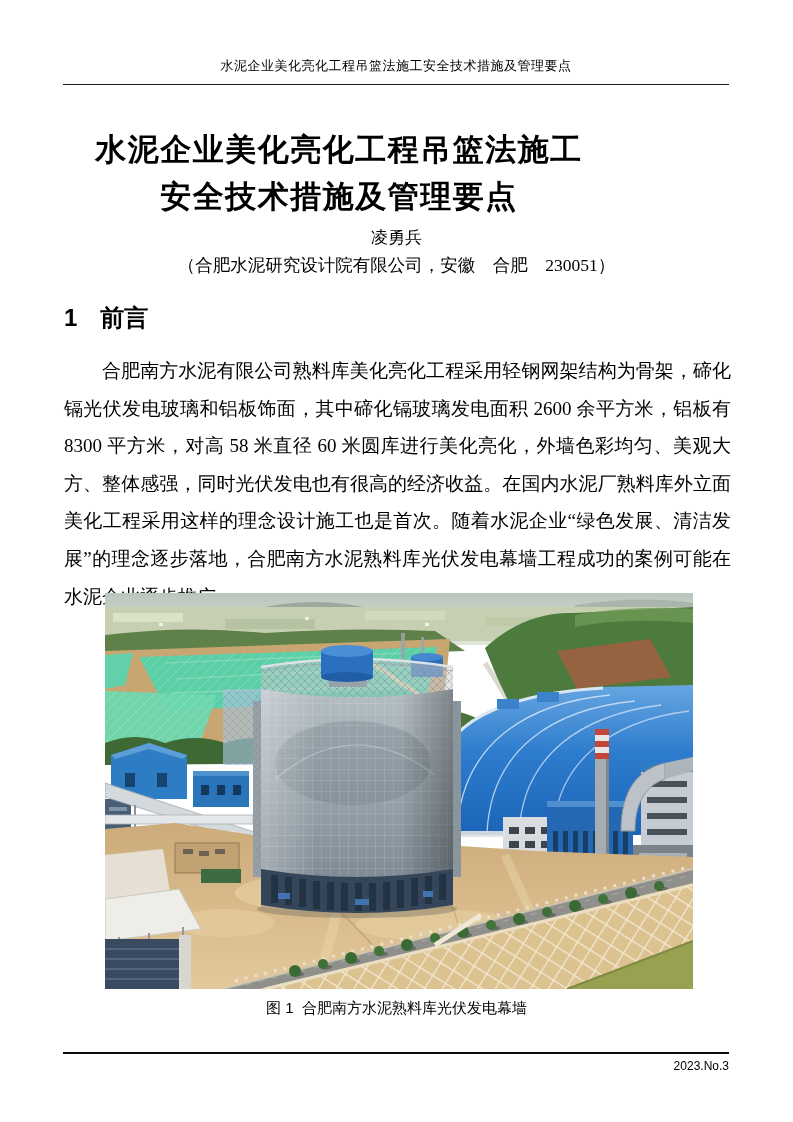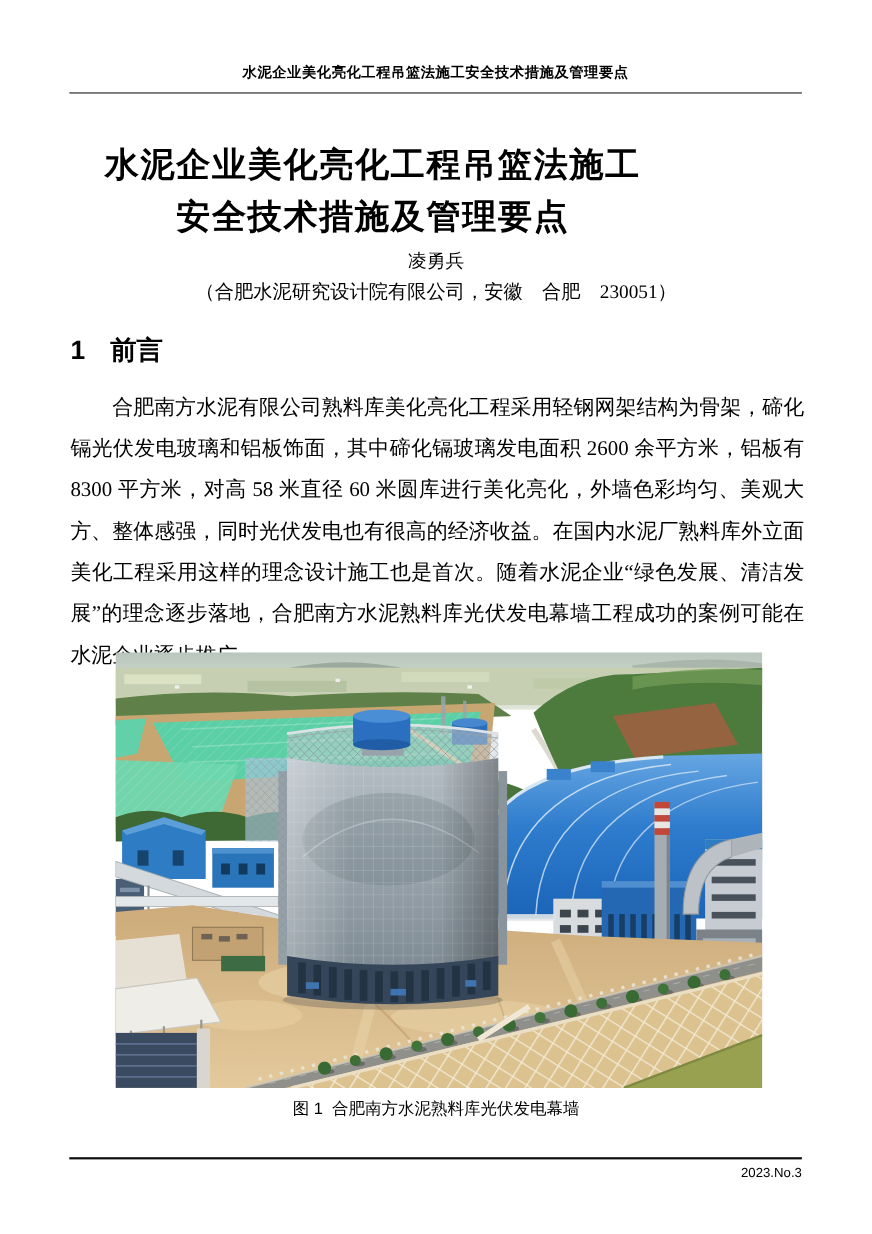--- a/index.html
+++ b/index.html
@@ -1,21 +1,21 @@
 <!DOCTYPE html>
 <html><head>
 <meta charset="utf-8">
 <style>
   html,body{margin:0;padding:0;background:#ffffff;}
   .page{position:relative;width:793px;height:1122px;margin:0 auto;background:#ffffff;
         color:#000;font-family:"Liberation Serif","DejaVu Serif",serif;overflow:hidden;}
 
   .running-header{position:absolute;left:63px;top:57px;width:666px;text-align:center;
         font-size:13px;letter-spacing:.5px;padding-bottom:9px;
-        border-bottom:1.5px solid #1b1b1b;font-weight:bold;}
+        border-bottom:1.5px solid #1b1b1b;}
 
   .doc-title{position:absolute;top:126px;left:0;width:678px;text-align:center;
         font-family:"Liberation Sans","DejaVu Sans",sans-serif;font-weight:700;
         font-size:31px;line-height:47px;letter-spacing:1.5px;}
 
   .author{position:absolute;top:226px;left:0;width:793px;text-align:center;font-size:17px;font-family:Liberation Mono, monospace;}
   .affiliation{position:absolute;top:253px;left:0;width:793px;text-align:center;font-size:17.5px;}
 
   .section-heading{position:absolute;top:302px;left:64px;
         font-family:"Liberation Sans","DejaVu Sans",sans-serif;font-weight:700;font-size:24px;}

